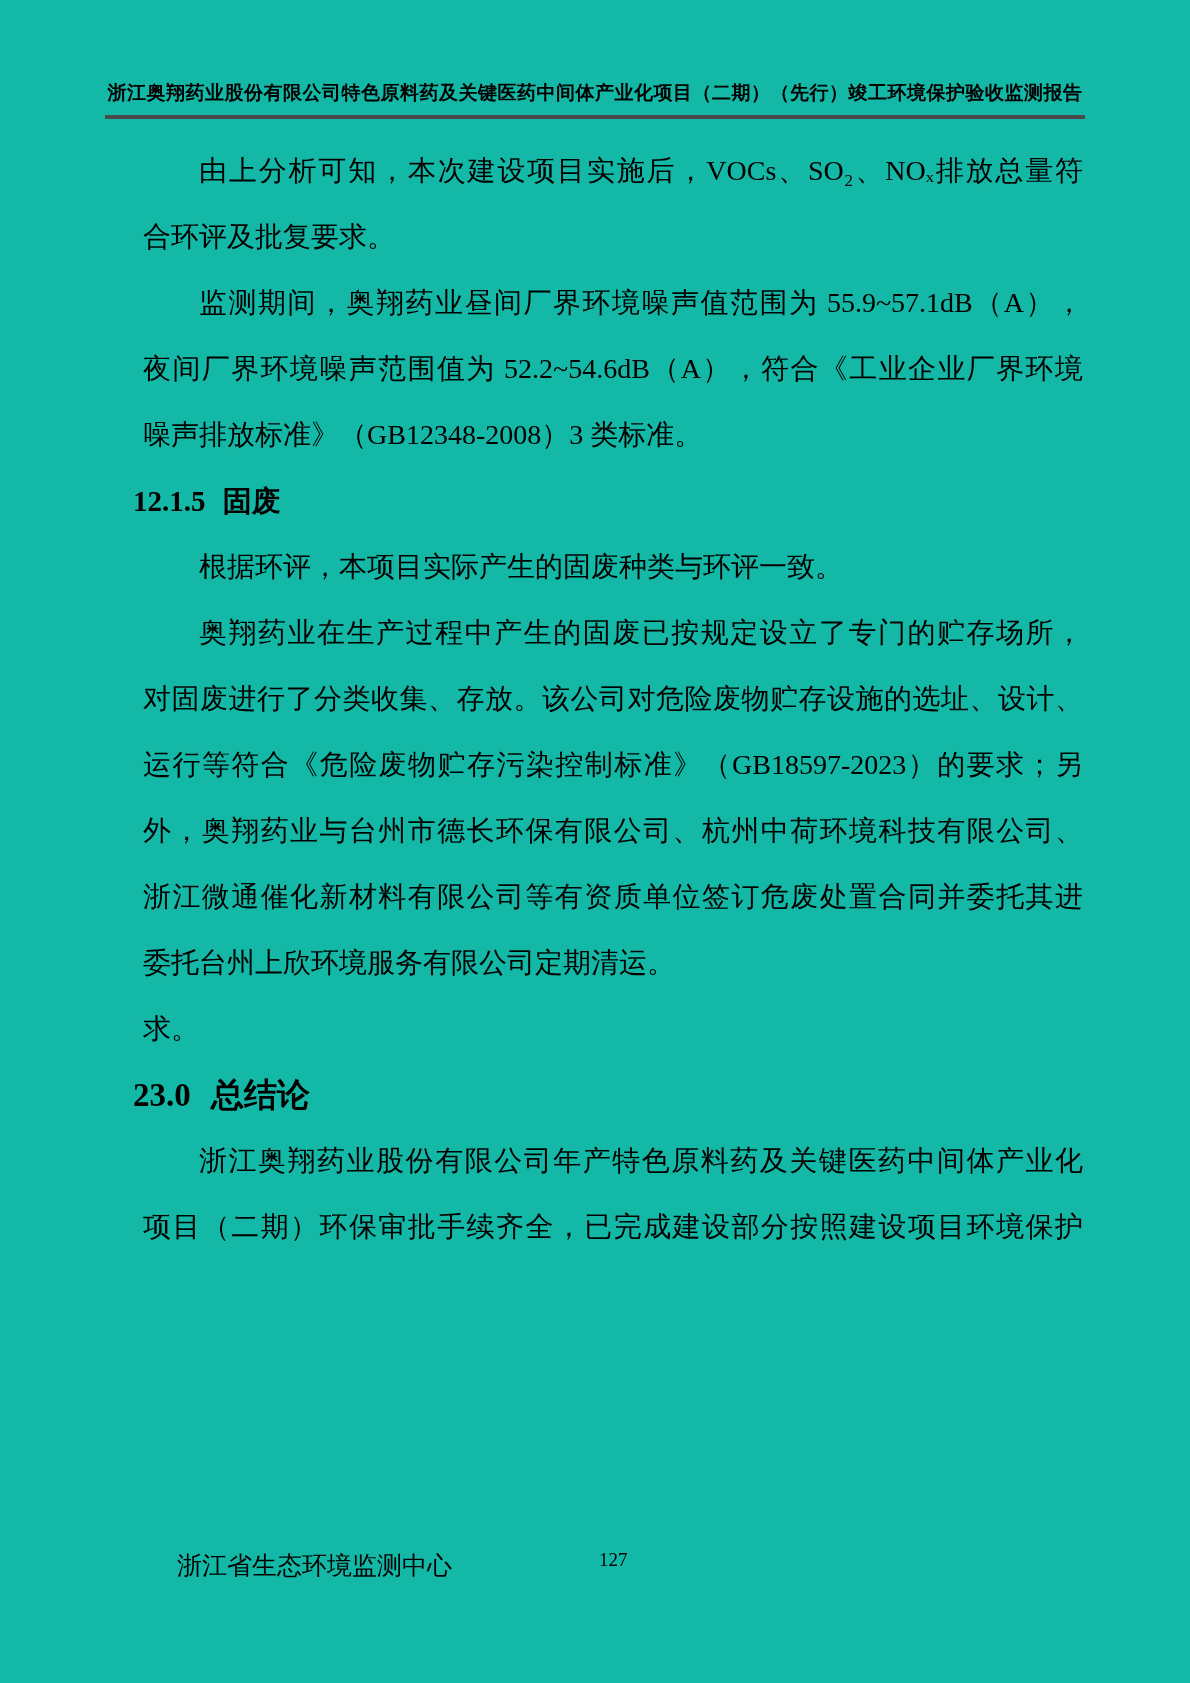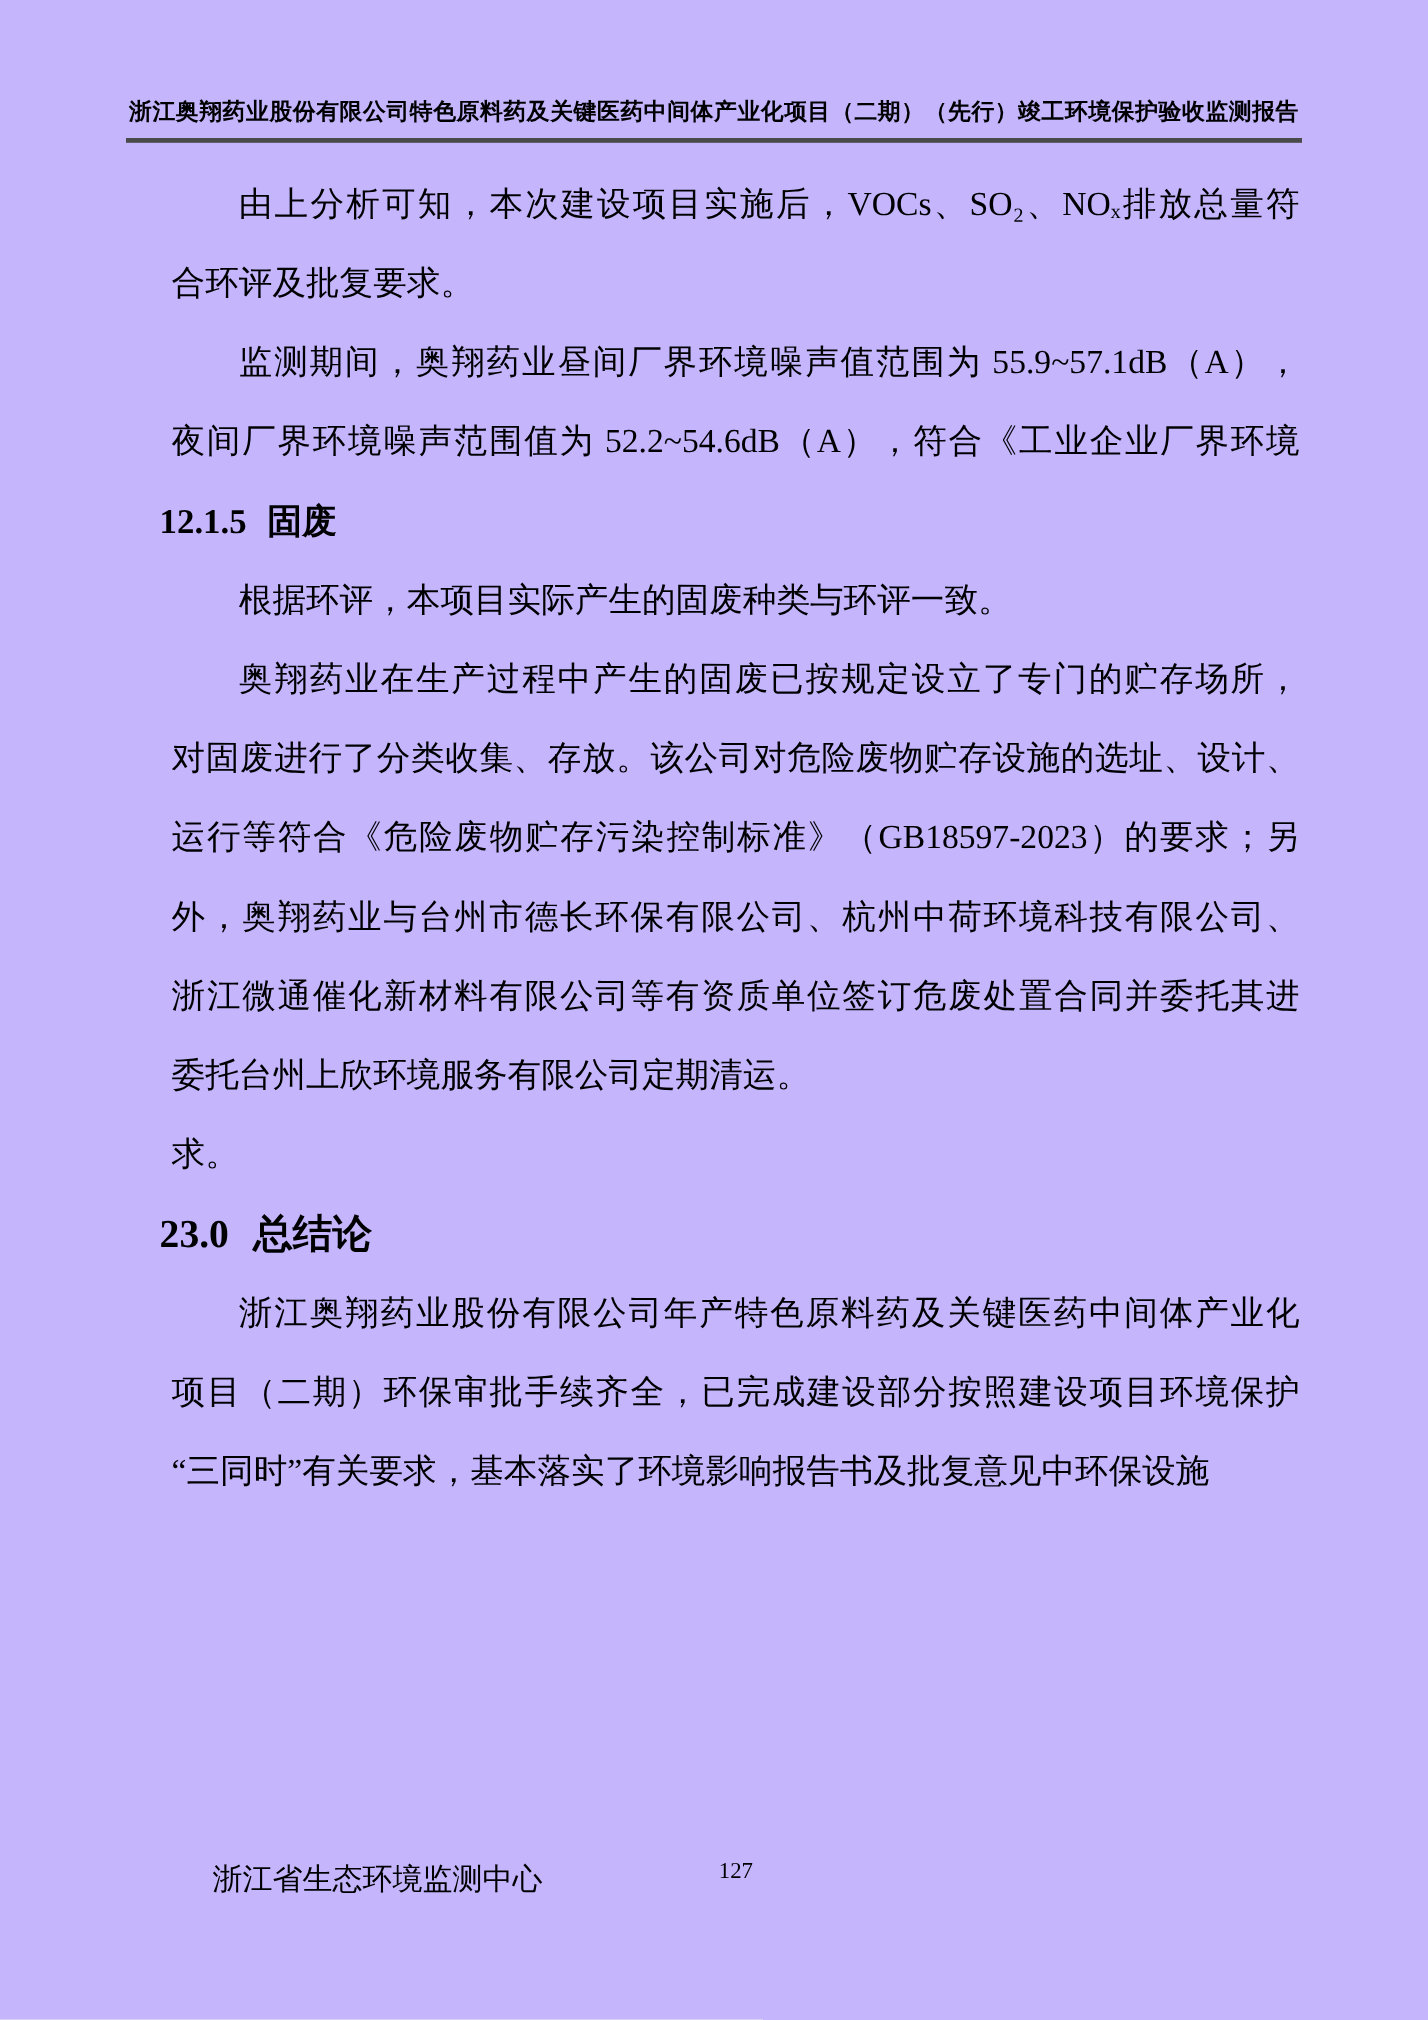--- a/index.html
+++ b/index.html
@@ -1,21 +1,21 @@
 <!DOCTYPE html>
 <html><head>
 <meta charset="utf-8">
 <style>
   html, body { margin: 0; padding: 0; background: #e8e8e8; }
   .page {
     position: relative;
     width: 1190px;
     height: 1683px;
     margin: 0 auto;
-    background: #c4b5fd;
+    background: #14b8a6;
     font-family: "Liberation Serif", "DejaVu Serif", serif;
     color: #000000;
     overflow: hidden;
   }
   .page-header {
     position: absolute;
     left: 105px;
     right: 105px;
     top: 80px;
     text-align: center;
@@ -80,38 +80,38 @@
   </div>
 
   <div class="content">
 
     <div class="line pfirst">由上分析可知，本次建设项目实施后，VOCs、SO₂、NOₓ排放总量符</div>
     <div class="line plast">合环评及批复要求。</div>
 
 
     <div class="line pfirst">监测期间，奥翔药业昼间厂界环境噪声值范围为 55.9~57.1dB（A），</div>
     <div class="line">夜间厂界环境噪声范围值为 52.2~54.6dB（A），符合《工业企业厂界环境</div>
+    <div class="line plast">噪声排放标准》（GB12348-2008）3 类标准。</div>
 
     <div class="heading3">12.1.5 固废</div>
 
     <div class="line pfirst plast">根据环评，本项目实际产生的固废种类与环评一致。</div>
 
     <div class="line pfirst">奥翔药业在生产过程中产生的固废已按规定设立了专门的贮存场所，</div>
     <div class="line">对固废进行了分类收集、存放。该公司对危险废物贮存设施的选址、设计、</div>
     <div class="line">运行等符合《危险废物贮存污染控制标准》（GB18597-2023）的要求；另</div>
     <div class="line">外，奥翔药业与台州市德长环保有限公司、杭州中荷环境科技有限公司、</div>
     <div class="line">浙江微通催化新材料有限公司等有资质单位签订危废处置合同并委托其进</div>
     <div class="line plast">委托台州上欣环境服务有限公司定期清运。</div>
 
     <div class="line plast">求。</div>
 
     <div class="heading2">23.0 总结论</div>
 
     <div class="line pfirst">浙江奥翔药业股份有限公司年产特色原料药及关键医药中间体产业化</div>
     <div class="line">项目（二期）环保审批手续齐全，已完成建设部分按照建设项目环境保护</div>
-    <div class="line plast">“三同时”有关要求，基本落实了环境影响报告书及批复意见中环保设施</div>
 
   </div>
 
   <div class="footer-org">浙江省生态环境监测中心</div>
   <div class="footer-page">127</div>
 
 </div>
 
 </body></html>

